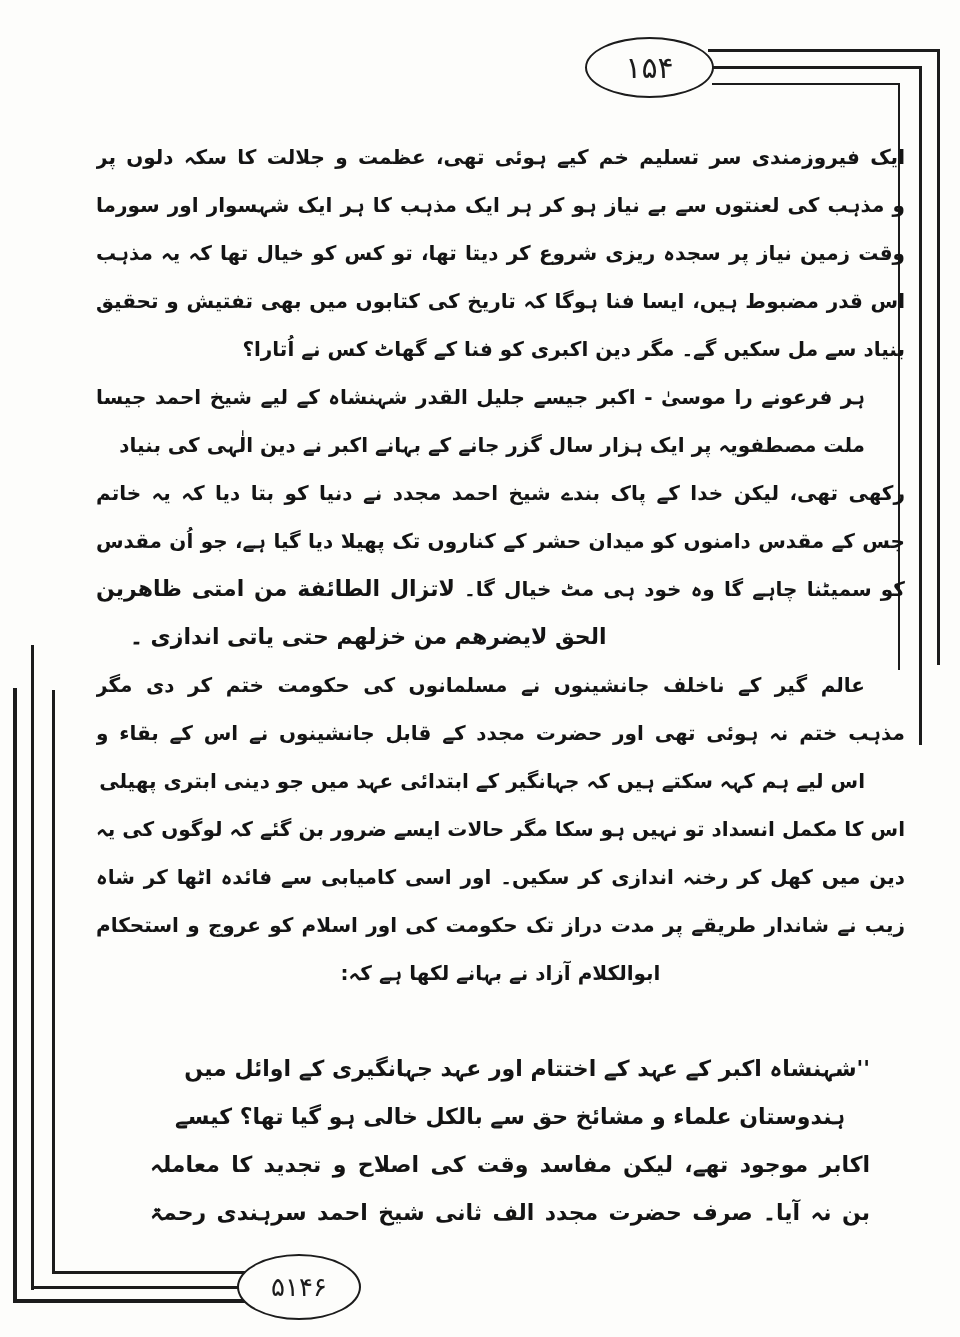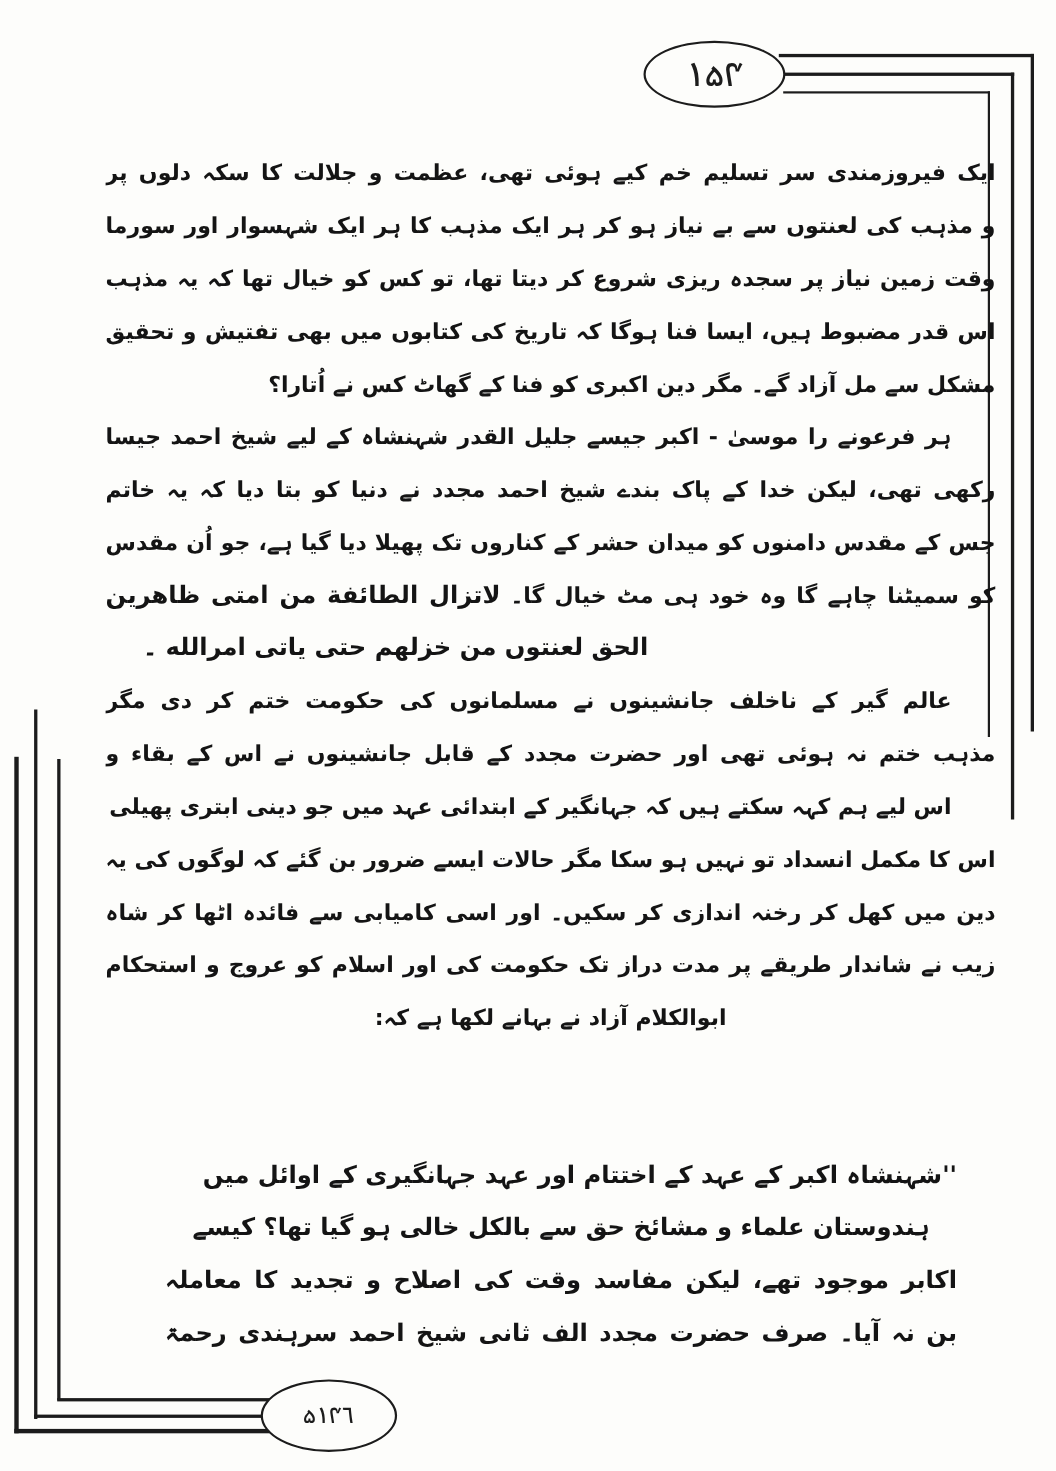--- a/index.html
+++ b/index.html
@@ -16,24 +16,23 @@
   .bline{position:absolute;background:#1c1c1c;}
   
   .oval{
     position:absolute;
     border:2.5px solid #1c1c1c;
     border-radius:50%;
     background:#fdfdfb;
     display:flex;align-items:center;justify-content:center;
     font-weight:normal;
     color:#1c1c1c;
-    font-family:Liberation Serif, serif;
   }
   .oval.top{left:585px;top:37px;width:125px;height:57px;font-size:30px;}
-  .oval.bottom{left:237px;top:1254px;width:120px;height:62px;font-size:20px;}
+  .oval.bottom{left:237px;top:1254px;width:120px;height:62px;font-size:26px;}
   
   .body-text{
     position:absolute;
     top:133px;left:96px;width:809px;
     direction:rtl;
   }
   .line{
     height:48px;line-height:48px;
     font-size:20px;font-weight:bold;
     white-space:normal;overflow:hidden;
@@ -80,29 +79,30 @@
   </div>
   <div class="oval bottom">
     <span>۵۱۴۶</span>
   </div>
 
   <div class="body-text">
     <div class="line jst">ایک فیروزمندی سر تسلیم خم کیے ہوئی تھی، عظمت و جلالت کا سکہ دلوں پر بیٹھا ہوا تھا، حتیٰ کہ دین</div>
     <div class="line jst">و مذہب کی لعنتوں سے بے نیاز ہو کر ہر ایک مذہب کا ہر ایک شہسوار اور سورما شاہی درشن کے</div>
     <div class="line jst">وقت زمین نیاز پر سجدہ ریزی شروع کر دیتا تھا، تو کس کو خیال تھا کہ یہ مذہب جس کی بنیادیں</div>
     <div class="line jst">اس قدر مضبوط ہیں، ایسا فنا ہوگا کہ تاریخ کی کتابوں میں بھی تفتیش و تحقیق کے بعد کچھ آثار</div>
-    <div class="line rgt">مشکل سے مل آزاد گے۔ مگر دین اکبری کو فنا کے گھاٹ کس نے اُتارا؟</div>
+    <div class="line rgt">بنیاد سے مل سکیں گے۔ مگر دین اکبری کو فنا کے گھاٹ کس نے اُتارا؟</div>
     <div class="line jst ind">ہر فرعونے را موسیٰ - اکبر جیسے جلیل القدر شہنشاہ کے لیے شیخ احمد جیسا مجدد بھیجا گیا۔</div>
+    <div class="line rgt ind">ملت مصطفویہ پر ایک ہزار سال گزر جانے کے بہانے اکبر نے دین الٰہی کی بنیاد</div>
     <div class="line jst">رکھی تھی، لیکن خدا کے پاک بندے شیخ احمد مجدد نے دنیا کو بتا دیا کہ یہ خاتم النبیین کا مذہب ہے</div>
     <div class="line jst">جس کے مقدس دامنوں کو میدان حشر کے کناروں تک پھیلا دیا گیا ہے، جو اُن مقدس دامنوں</div>
     <div class="line jst">
       <span>کو سمیٹنا چاہے گا وہ خود ہی مٹ خیال گا۔ </span>
       <span class="ar">لاتزال الطائفة من امتی ظاهرین علی</span>
     </div>
-    <div class="line lft ar">الحق لعنتوں من خزلهم حتی یاتی امرالله ۔</div>
+    <div class="line lft ar">الحق لایضرهم من خزلهم حتی یاتی اندازی ۔</div>
     <div class="line jst ind">عالم گیر کے ناخلف جانشینوں نے مسلمانوں کی حکومت ختم کر دی مگر الحمدللہ روح</div>
     <div class="line jst">مذہب ختم نہ ہوئی تھی اور حضرت مجدد کے قابل جانشینوں نے اس کے بقاء و تحفظ کی دوسری</div>
     <div class="line rgt ind">اس لیے ہم کہہ سکتے ہیں کہ جہانگیر کے ابتدائی عہد میں جو دینی ابتری پھیلی ہوئی تھی</div>
     <div class="line jst">اس کا مکمل انسداد تو نہیں ہو سکا مگر حالات ایسے ضرور بن گئے کہ لوگوں کی یہ جرأت نہ رہی کہ وہ</div>
     <div class="line jst">دین میں کھل کر رخنہ اندازی کر سکیں۔ اور اسی کامیابی سے فائدہ اٹھا کر شاہ جہاں اور اورنگ</div>
     <div class="line jst">زیب نے شاندار طریقے پر مدت دراز تک حکومت کی اور اسلام کو عروج و استحکام بخشا۔ مولانا</div>
     <div class="line ctr">ابوالکلام آزاد نے بہانے لکھا ہے کہ:</div>
   </div>
 
   <div class="quote-block">

